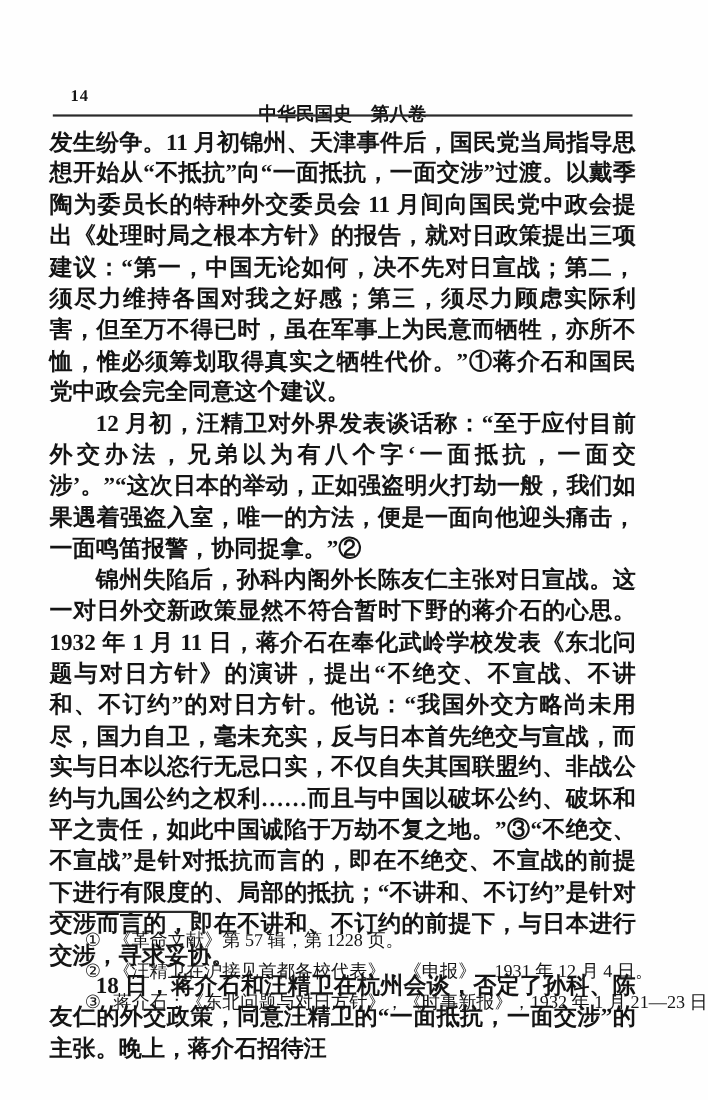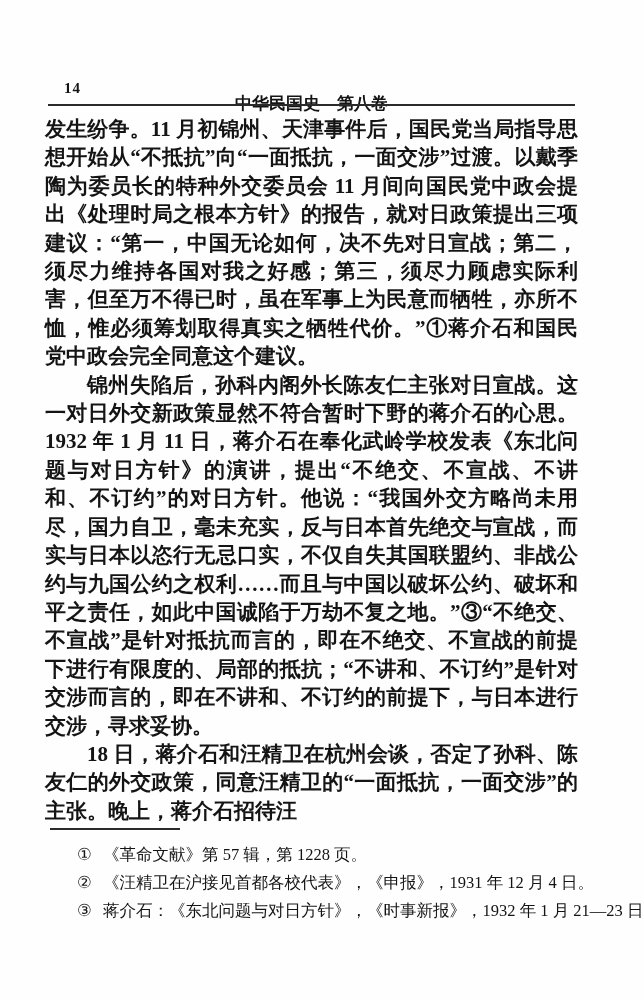--- a/index.html
+++ b/index.html
@@ -105,20 +105,21 @@
 
   <div class="running-head">
     <span class="page-number">14</span>
     <span class="running-title">中华民国史　第八卷</span>
   </div>
 
   <div class="head-rule"></div>
 
   <div class="body-text">
     <p>发生纷争。11 月初锦州、天津事件后，国民党当局指导思想开始从“不抵抗”向“一面抵抗，一面交涉”过渡。以戴季陶为委员长的特种外交委员会 11 月间向国民党中政会提出《处理时局之根本方针》的报告，就对日政策提出三项建议：“第一，中国无论如何，决不先对日宣战；第二，须尽力维持各国对我之好感；第三，须尽力顾虑实际利害，但至万不得已时，虽在军事上为民意而牺牲，亦所不恤，惟必须筹划取得真实之牺牲代价。”①蒋介石和国民党中政会完全同意这个建议。</p>
+    <p class="indent">12 月初，汪精卫对外界发表谈话称：“至于应付目前外交办法，兄弟以为有八个字‘一面抵抗，一面交涉’。”“这次日本的举动，正如强盗明火打劫一般，我们如果遇着强盗入室，唯一的方法，便是一面向他迎头痛击，一面鸣笛报警，协同捉拿。”②</p>
     <p class="indent">锦州失陷后，孙科内阁外长陈友仁主张对日宣战。这一对日外交新政策显然不符合暂时下野的蒋介石的心思。1932 年 1 月 11 日，蒋介石在奉化武岭学校发表《东北问题与对日方针》的演讲，提出“不绝交、不宣战、不讲和、不订约”的对日方针。他说：“我国外交方略尚未用尽，国力自卫，毫未充实，反与日本首先绝交与宣战，而实与日本以恣行无忌口实，不仅自失其国联盟约、非战公约与九国公约之权利……而且与中国以破坏公约、破坏和平之责任，如此中国诚陷于万劫不复之地。”③“不绝交、不宣战”是针对抵抗而言的，即在不绝交、不宣战的前提下进行有限度的、局部的抵抗；“不讲和、不订约”是针对交涉而言的，即在不讲和、不订约的前提下，与日本进行交涉，寻求妥协。</p>
     <p class="indent">18 日，蒋介石和汪精卫在杭州会谈，否定了孙科、陈友仁的外交政策，同意汪精卫的“一面抵抗，一面交涉”的主张。晚上，蒋介石招待汪</p>
   </div>
 
   <div class="footnote-sep"></div>
 
   <div class="footnotes">
     <div class="footnote-item">
       <span class="footnote-marker">①</span>
       <span class="footnote-text">《革命文献》第 57 辑，第 1228 页。</span>

